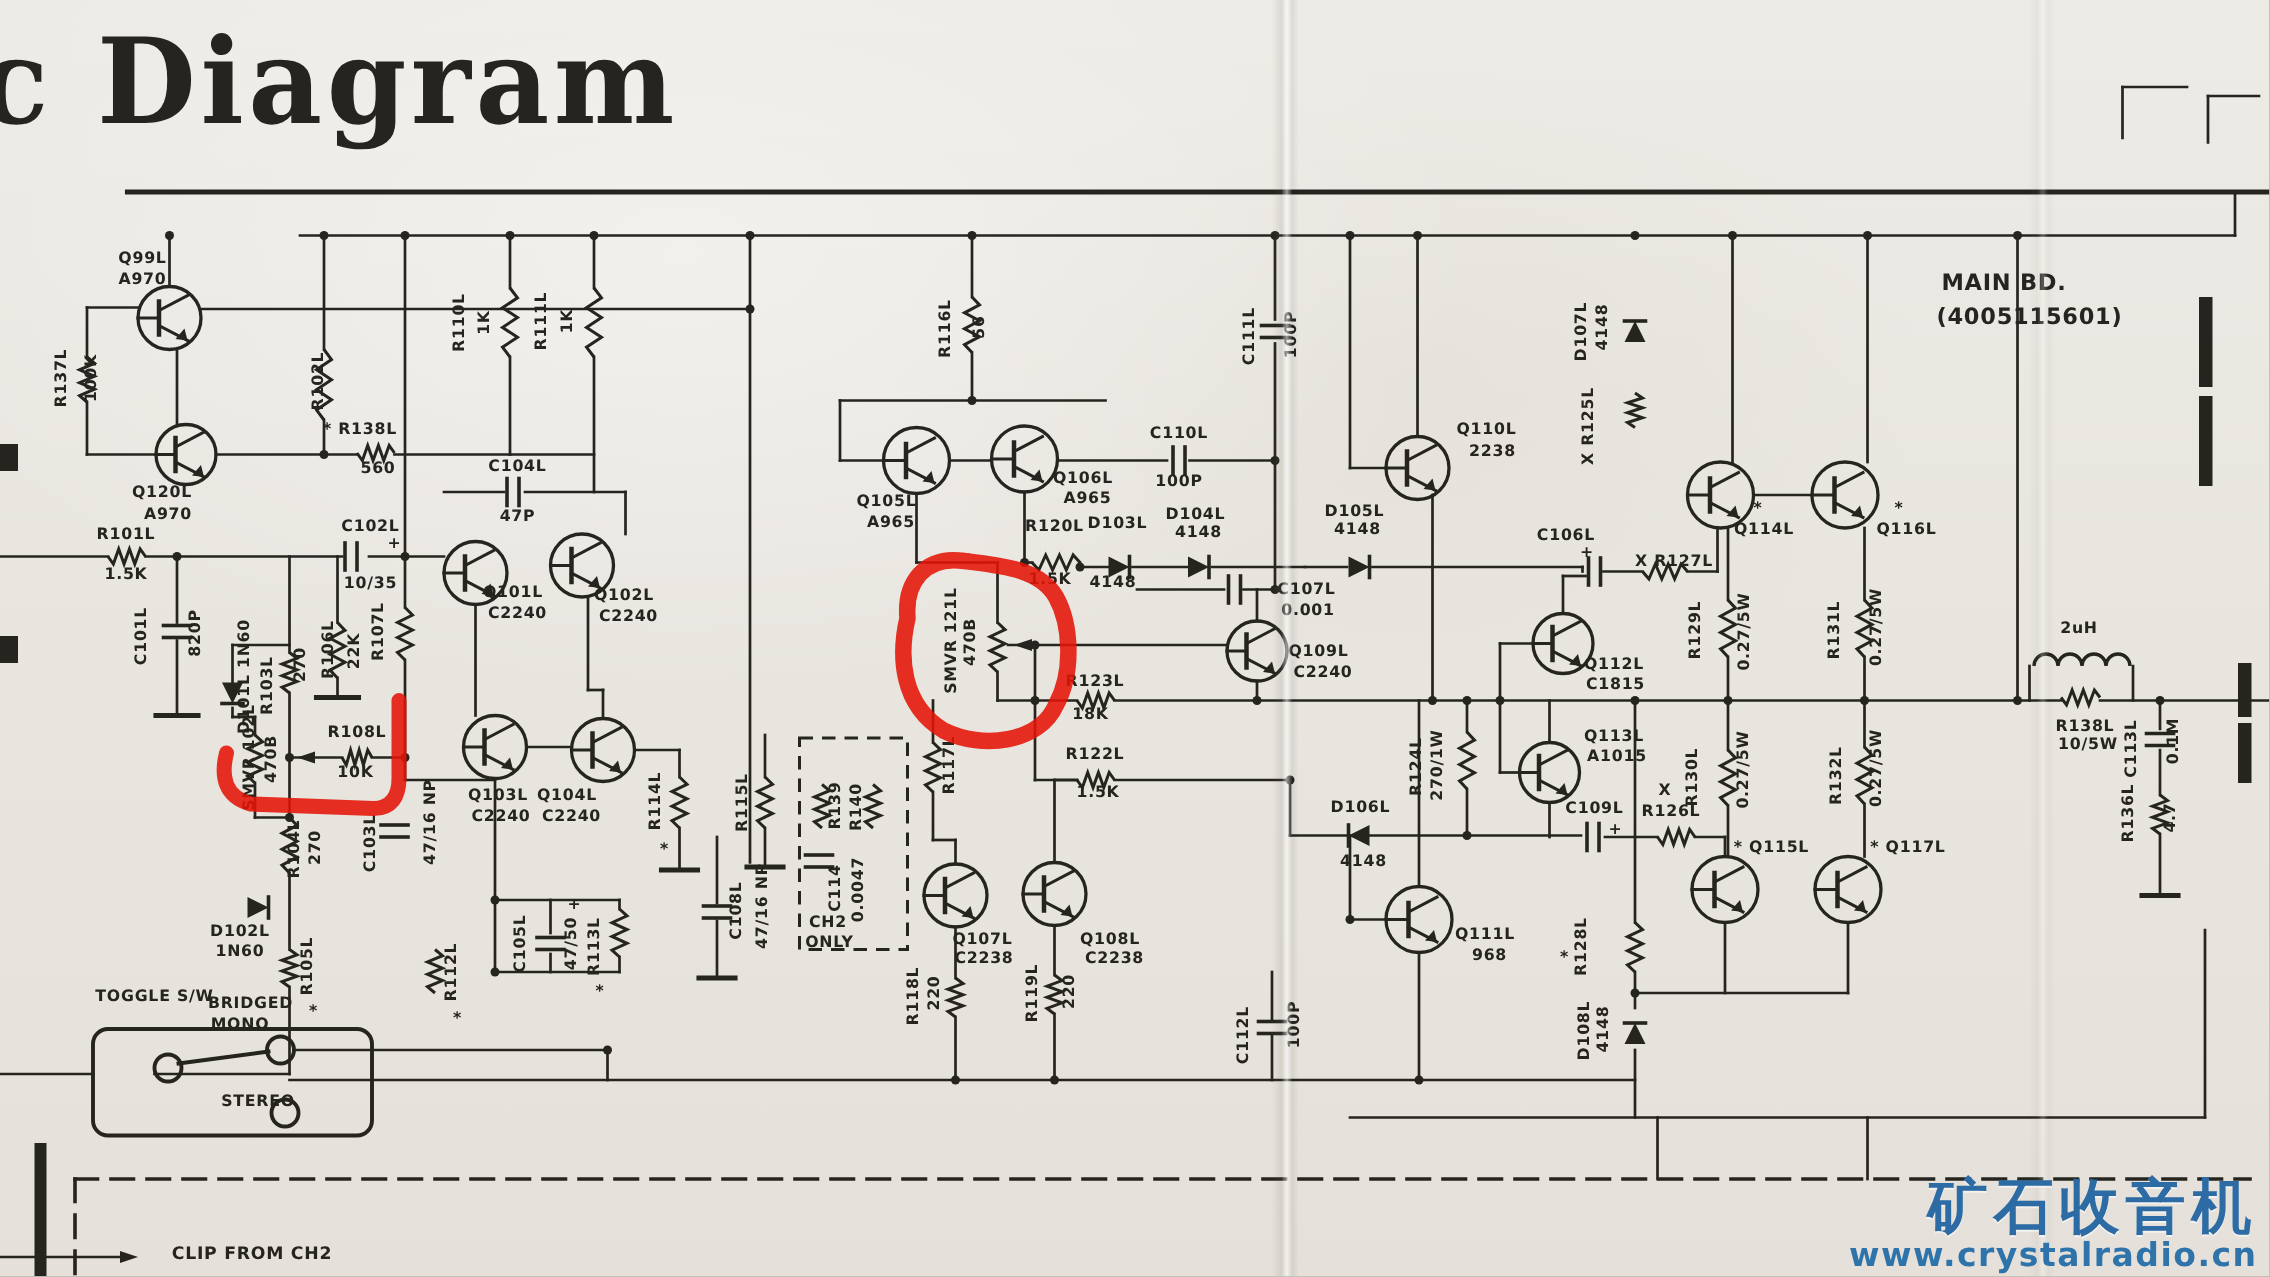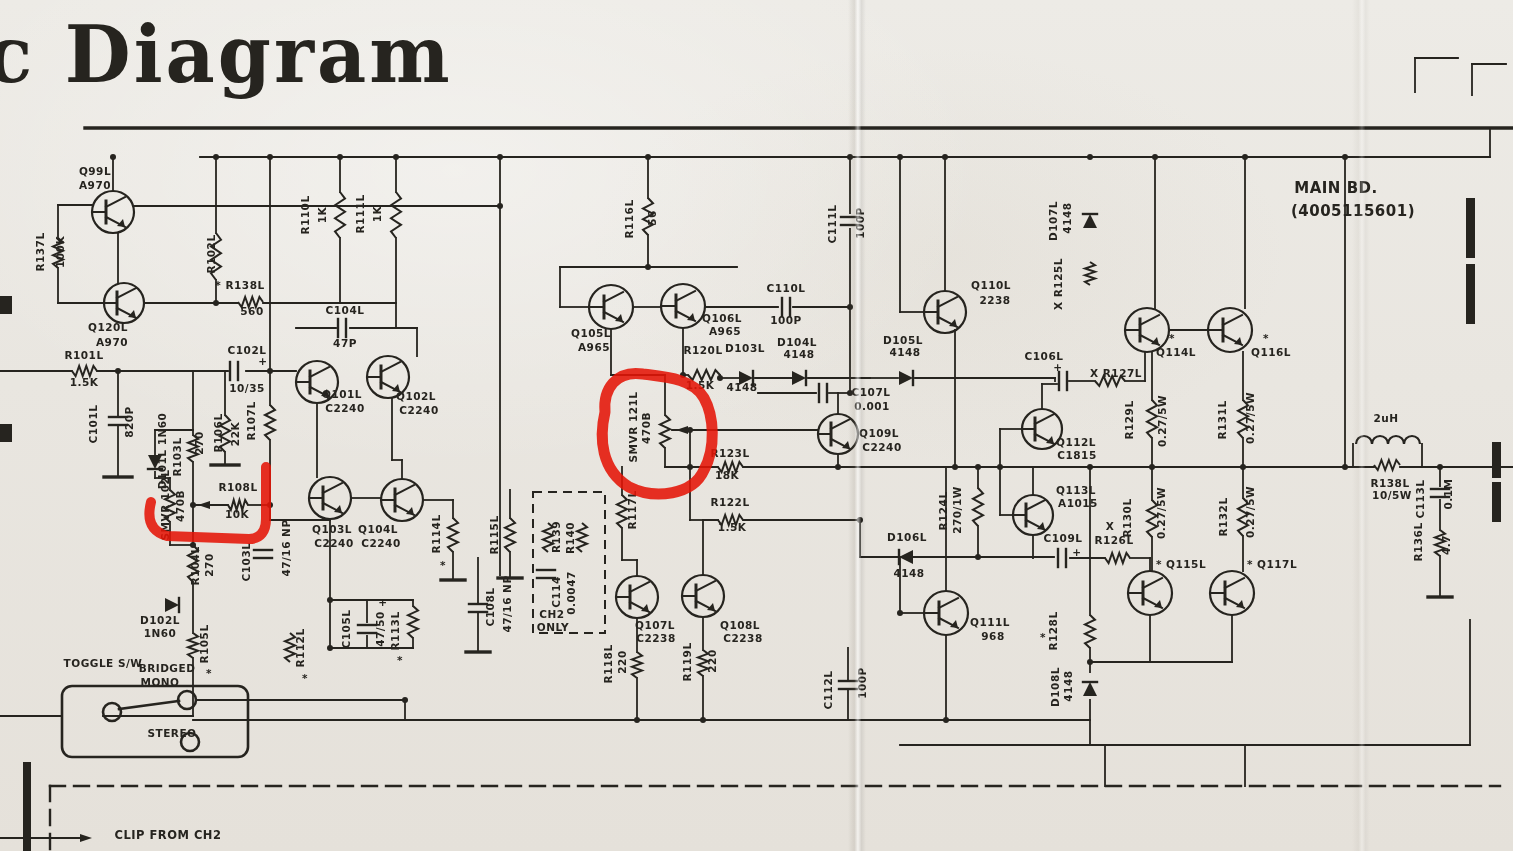--- a/index.html
+++ b/index.html
@@ -640,13 +640,17 @@
       <text x="1254" y="512" fill="#26241f" font-size="10.5" font-weight="700" font-family="&quot;DejaVu Sans&quot;,&quot;Liberation Sans&quot;,sans-serif" letter-spacing="0.5" text-anchor="middle" transform="rotate(-90 1254 512)">0.27/5W</text>
       <text x="1424" y="499" fill="#26241f" font-size="10.5" font-weight="700" font-family="&quot;DejaVu Sans&quot;,&quot;Liberation Sans&quot;,sans-serif" letter-spacing="0.5" text-anchor="middle" transform="rotate(-90 1424 499)">C113L</text>
       <text x="1452" y="494" fill="#26241f" font-size="10.5" font-weight="700" font-family="&quot;DejaVu Sans&quot;,&quot;Liberation Sans&quot;,sans-serif" letter-spacing="0.5" text-anchor="middle" transform="rotate(-90 1452 494)">0.1M</text>
       <text x="1422" y="542" fill="#26241f" font-size="10.5" font-weight="700" font-family="&quot;DejaVu Sans&quot;,&quot;Liberation Sans&quot;,sans-serif" letter-spacing="0.5" text-anchor="middle" transform="rotate(-90 1422 542)">R136L</text>
       <text x="1450" y="545" fill="#26241f" font-size="10.5" font-weight="700" font-family="&quot;DejaVu Sans&quot;,&quot;Liberation Sans&quot;,sans-serif" letter-spacing="0.5" text-anchor="middle" transform="rotate(-90 1450 545)">4.7</text>
       <path d="M 643,374 C 616,370 603,389 605,412 C 599,438 601,470 629,487 C 655,500 693,495 704,470 C 716,448 714,416 704,398 C 693,379 667,377 643,374 Z" fill="none" stroke="#e41507" stroke-width="11" stroke-linecap="round" stroke-linejoin="round" opacity="0.88"></path>
       <path d="M 151,502 C 147,518 150,531 167,536 L 249,539 C 261,539 266,531 266,519 L 266,467" fill="none" stroke="#e41507" stroke-width="10" stroke-linecap="round" stroke-linejoin="round" opacity="0.88"></path>
     </svg>
   <div class="crease" style="left:848px"></div>
   <div class="crease crease2" style="left:1352px"></div>
+  <div class="watermark">
+    <div class="wm1">矿石收音机</div>
+    <div class="wm2">www.crystalradio.cn</div>
+  </div>
 </div>
 
 </body></html>

